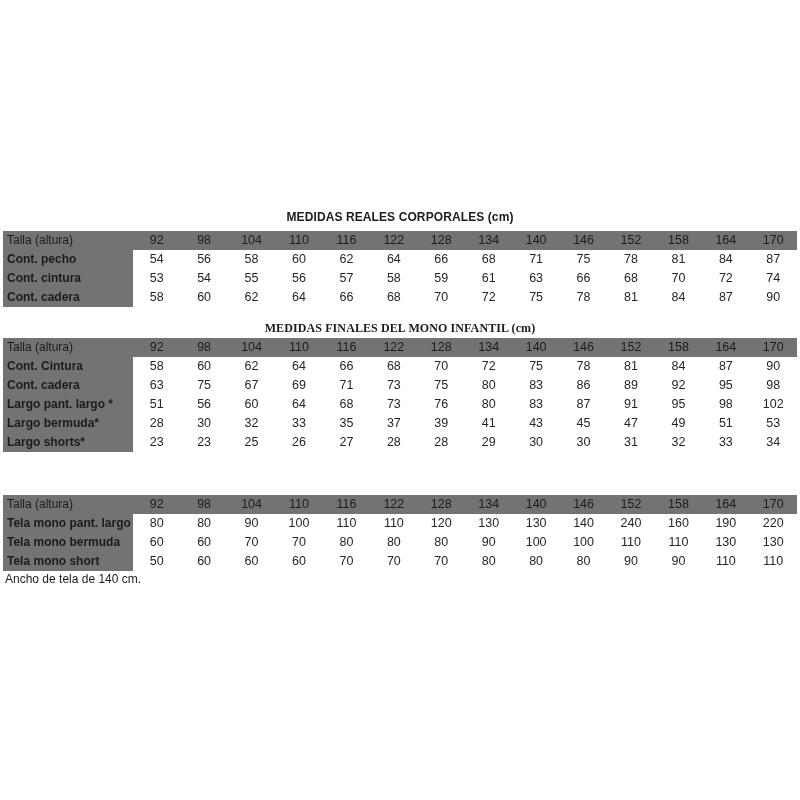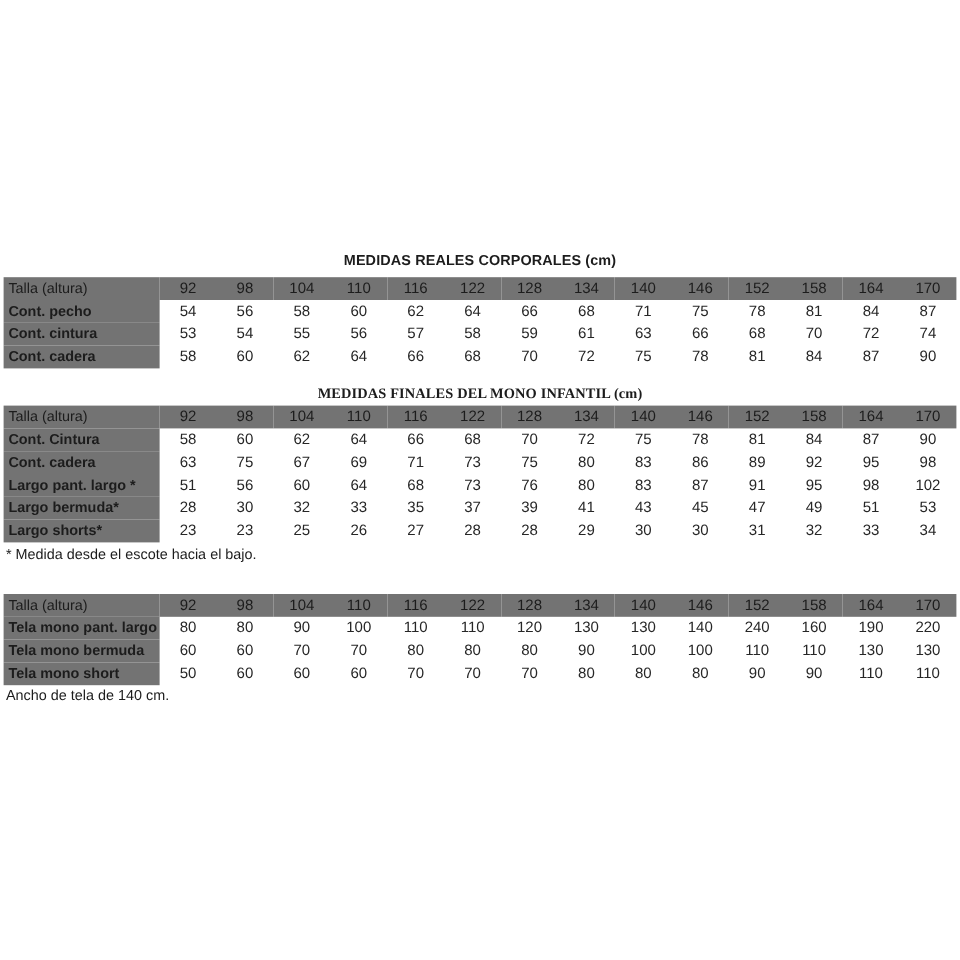--- a/index.html
+++ b/index.html
@@ -225,21 +225,20 @@
       <div class="cell num">28</div>
       <div class="cell num">28</div>
       <div class="cell num">29</div>
       <div class="cell num">30</div>
       <div class="cell num">30</div>
       <div class="cell num">31</div>
       <div class="cell num">32</div>
       <div class="cell num">33</div>
       <div class="cell num">34</div>
     </div>
-  <p class="footnote" id="fn1">* Medida desde el escote hacia el bajo.</p>
 
   <div class="grid" id="grid3">
       <div class="cell label head">Talla (altura)</div>
       <div class="cell num head">92</div>
       <div class="cell num head">98</div>
       <div class="cell num head">104</div>
       <div class="cell num head">110</div>
       <div class="cell num head">116</div>
       <div class="cell num head">122</div>
       <div class="cell num head">128</div>

